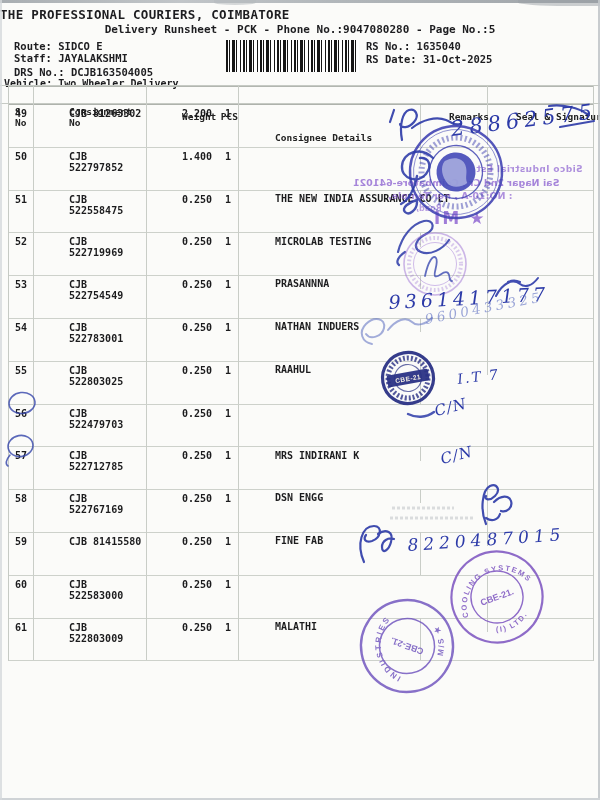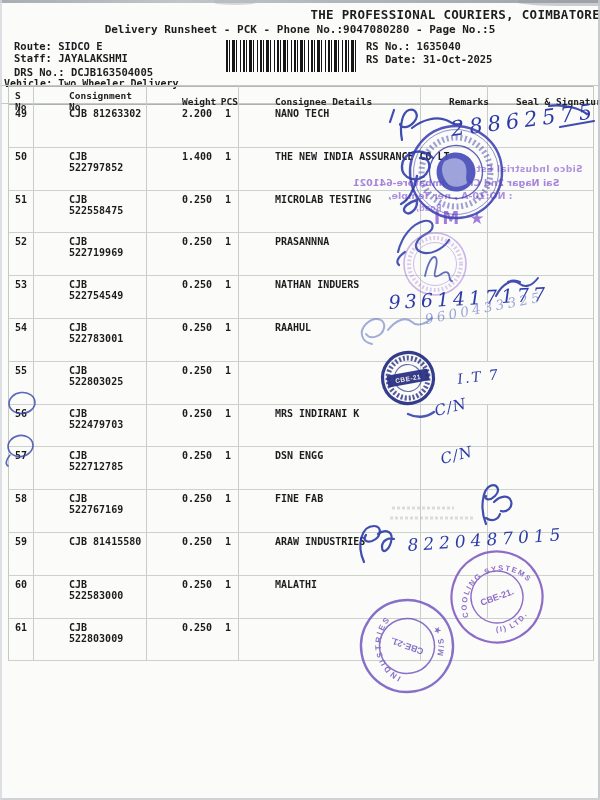--- a/index.html
+++ b/index.html
@@ -2,21 +2,21 @@
 <html><head>
 <meta charset="utf-8">
 <style>
   html,body{margin:0;padding:0;}
   body{width:600px;height:800px;position:relative;background:#fbfbf9;
        font-family:"DejaVu Sans Mono",monospace;overflow:hidden;}
   .page{position:absolute;inset:0;overflow:hidden;}
 
   
   .doc{position:absolute;color:#1d1d20;font-weight:bold;white-space:pre;}
-  .title{top:7px;left:0;width:600px;text-align:right;font-size:12.5px;letter-spacing:.3px;}
+  .title{top:7px;left:0;width:600px;text-align:left;font-size:12.5px;letter-spacing:.3px;}
   .subtitle{top:23px;left:0;width:600px;text-align:center;font-size:11px;}
   .i-route{left:14px;top:40px;font-size:10.5px;}
   .i-staff{left:14px;top:52px;font-size:10.5px;}
   .i-drs{left:14px;top:66px;font-size:10.5px;}
   .i-veh{left:4px;top:78px;font-size:10px;}
   .i-rsno{left:366px;top:40px;font-size:10.5px;}
   .i-rsdate{left:366px;top:53px;font-size:10.5px;}
 
   .barcode{position:absolute;left:226px;top:40px;width:133px;height:32px;
     background:repeating-linear-gradient(90deg,#161616 0 2px,#fff 2px 3px,#161616 3px 4px,
@@ -31,21 +31,21 @@
   .thead,.trow{display:grid;grid-template-columns:25px 85px 64px 154px 39px 217px;gap:28px;}
   .thead{height:17px;border-top:1px solid #b2b6b0;border-bottom:1px solid #aeb2ac;
          font-size:9.5px;font-weight:bold;color:#222;align-items:center;}
   .trow{height:41.8px;border-bottom:1px solid #cdd1cb;font-size:10px;font-weight:bold;color:#1c1c1e;}
   .c{padding-top:3px;border-right:1px solid #c9cdc7;}
   .c:last-child{border-right:none;}
   .c-sno{padding-left:6px;}
   .c-con{padding-left:7px;}
   .c-wp{display:flex;justify-content:space-between;padding-left:7px;padding-right:7px;}
   .h-wp{display:flex;justify-content:space-between;padding-left:7px;}
-  .c-cons{padding-left:8px;white-space:nowrap;overflow:visible;}
+  .c-cons{padding-left:8px;white-space:nowrap;overflow:visible;margin-top:42px;}
   .thead .c{height:100%;display:flex;align-items:center;}
   .thead .c-cons,.thead .c-rem{display:flex;}
 
   
   .mirror{position:absolute;transform:scaleX(-1);color:#8a5ed0;
           font-family:"DejaVu Sans",sans-serif;font-weight:bold;white-space:pre;z-index:4;}
   .m1{left:476px;top:164px;font-size:9px;opacity:.68;letter-spacing:.4px;}
   .m2{left:353px;top:177px;font-size:9.5px;opacity:.75;}
   .m3{left:388px;top:190px;font-size:9.5px;opacity:.68;}
   .m4{left:416px;top:204px;font-size:8px;opacity:.6;}
@@ -96,21 +96,20 @@
       <div class="c c-seal">Seal &amp; Signature</div>
     </div>
     <div>
     <div class="trow">
       <div class="c c-sno">49</div>
       <div class="c c-con">CJB 81263302</div>
       <div class="c c-wp">
         <span>2.200</span>
         <span>1</span>
       </div>
-      <div class="c c-cons">NANO TECH</div>
       <div class="c c-rem"></div>
       <div class="c c-seal"></div>
     </div>
 
     <div class="trow">
       <div class="c c-sno">50</div>
       <div class="c c-con">CJB 522797852</div>
       <div class="c c-wp">
         <span>1.400</span>
         <span>1</span>
@@ -215,21 +214,20 @@
       <div class="c c-seal"></div>
     </div>
 
     <div class="trow">
       <div class="c c-sno">59</div>
       <div class="c c-con">CJB 81415580</div>
       <div class="c c-wp">
         <span>0.250</span>
         <span>1</span>
       </div>
-      <div class="c c-cons">ARAW INDUSTRIES</div>
       <div class="c c-rem"></div>
       <div class="c c-seal"></div>
     </div>
 
     <div class="trow">
       <div class="c c-sno">60</div>
       <div class="c c-con">CJB 522583000</div>
       <div class="c c-wp">
         <span>0.250</span>
         <span>1</span>

